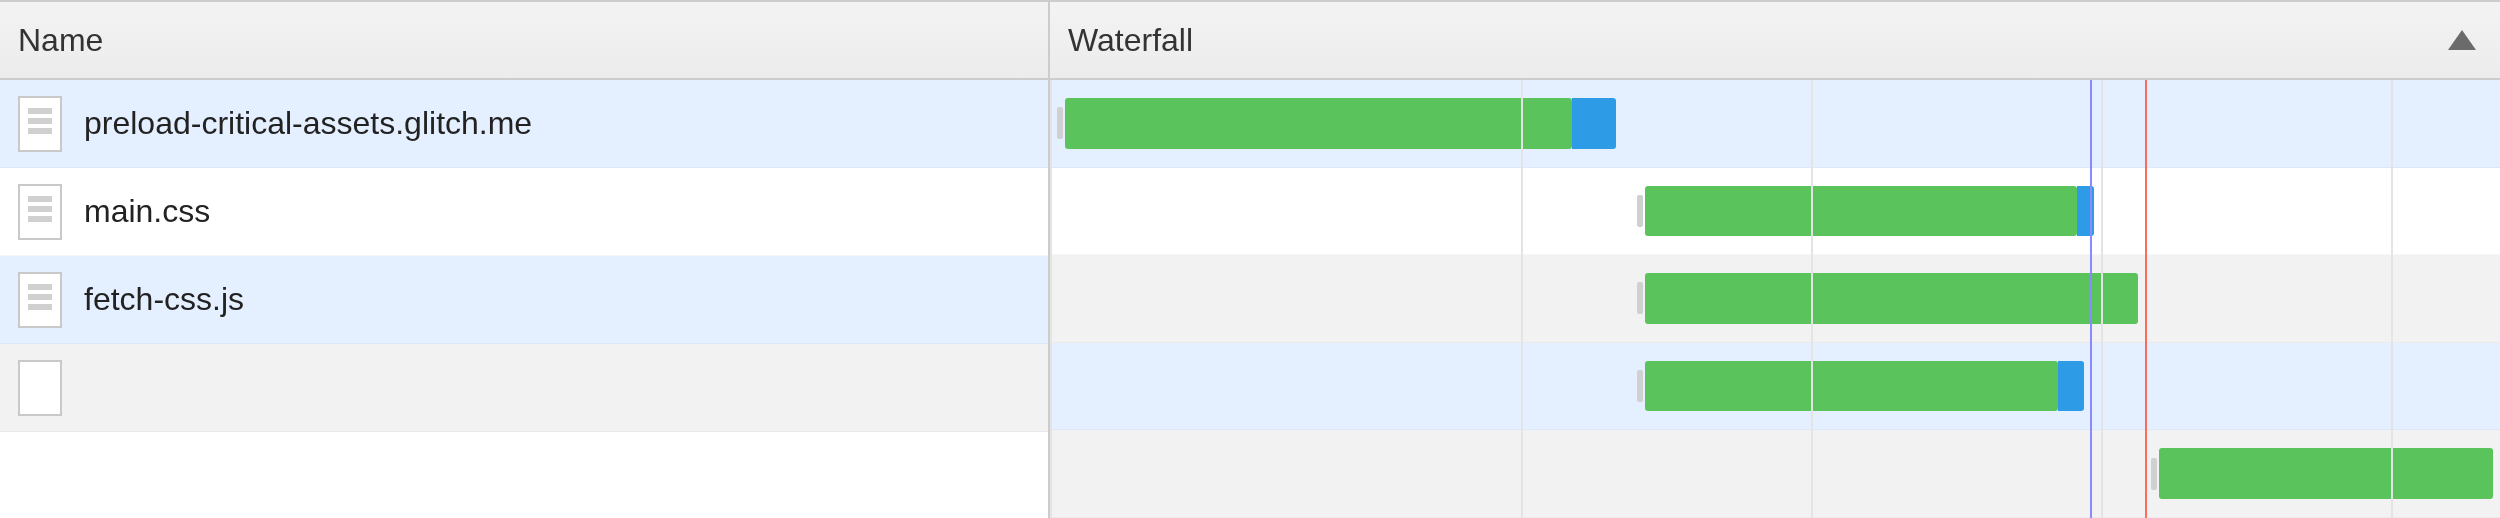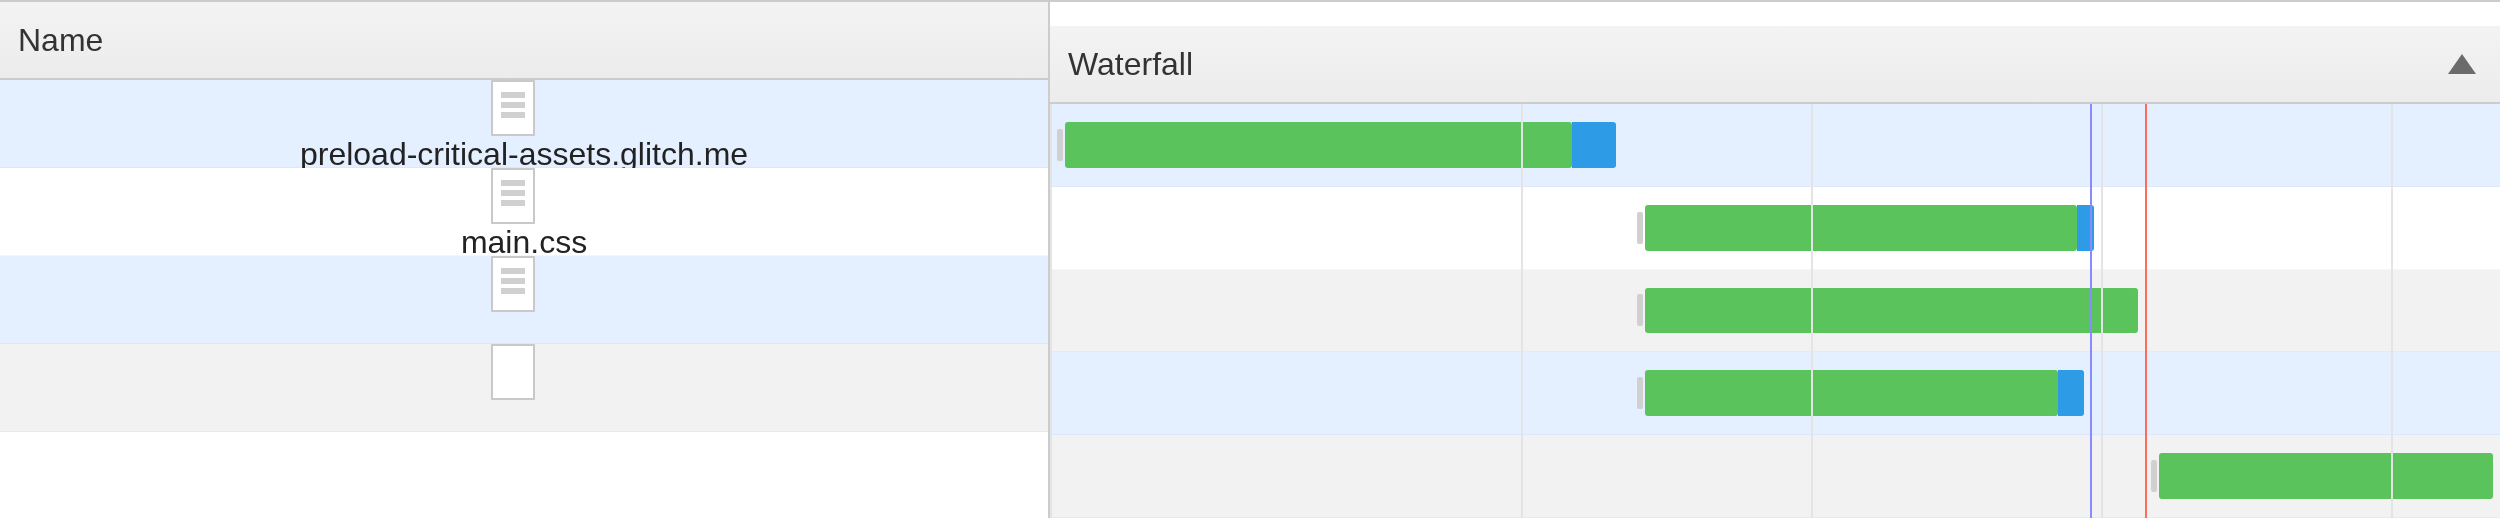--- a/index.html
+++ b/index.html
@@ -14,21 +14,21 @@
   .panel {
     display: flex;
     width: 100%;
     height: 100%;
     border-top: 2px solid #ccc;
     text-align: right;
   }
 
   
   .col-name { width: 1050px; border-right: 2px solid #ccc; display:flex; flex-direction:column; }
-  .col-waterfall { flex: 1; display:flex; flex-direction:column; position: relative; margin-top: 24px; }
+  .col-waterfall { flex: 1; display:flex; flex-direction:column; position: relative; }
 
   
   .hdr {
     height: 78px;
     background: linear-gradient(#f3f3f3,#ececec);
     border-bottom: 2px solid #ccc;
     display: flex;
     align-items: center;
     padding: 0 18px;
     font-weight: 400;
@@ -50,22 +50,22 @@
   
   .rows { flex: 1; display:flex; flex-direction:column; }
   .row {
     height: 88px;
     display: flex;
     align-items: center;
     padding: 0 18px;
     border-bottom: 1px solid rgba(0,0,0,0.03);
   }
   .row-wf { padding: 0; position: relative; }
-  .stripe-even { background: #f2f2f2; flex-direction: column; }
-  .stripe-odd  { background: #ffffff; flex-direction: column; }
+  .stripe-even { background: #f2f2f2; }
+  .stripe-odd  { background: #ffffff; }
   .row-selected { background: #e4efff !important; }
 
   
   .ficon {
     width: 44px; height: 56px;
     border: 2px solid #c9c9c9;
     background: #fff;
     margin-right: 22px;
     position: relative;
     flex-shrink: 0;
@@ -121,20 +121,21 @@
         <div class="row stripe-even row-selected">
           <div class="ficon"></div>
           <span class="fname">preload-critical-assets.glitch.me</span>
         </div>
         <div class="row stripe-odd">
           <div class="ficon"></div>
           <span class="fname">main.css</span>
         </div>
         <div class="row stripe-odd row-selected">
           <div class="ficon"></div>
+          <span class="fname">fetch-css.js</span>
         </div>
         <div class="row stripe-even">
           <div class="ficon blank"></div>
         </div>
       </div>
   </div>
 
   <div class="col-waterfall">
     <div class="hdr">
       <span>Waterfall</span>

